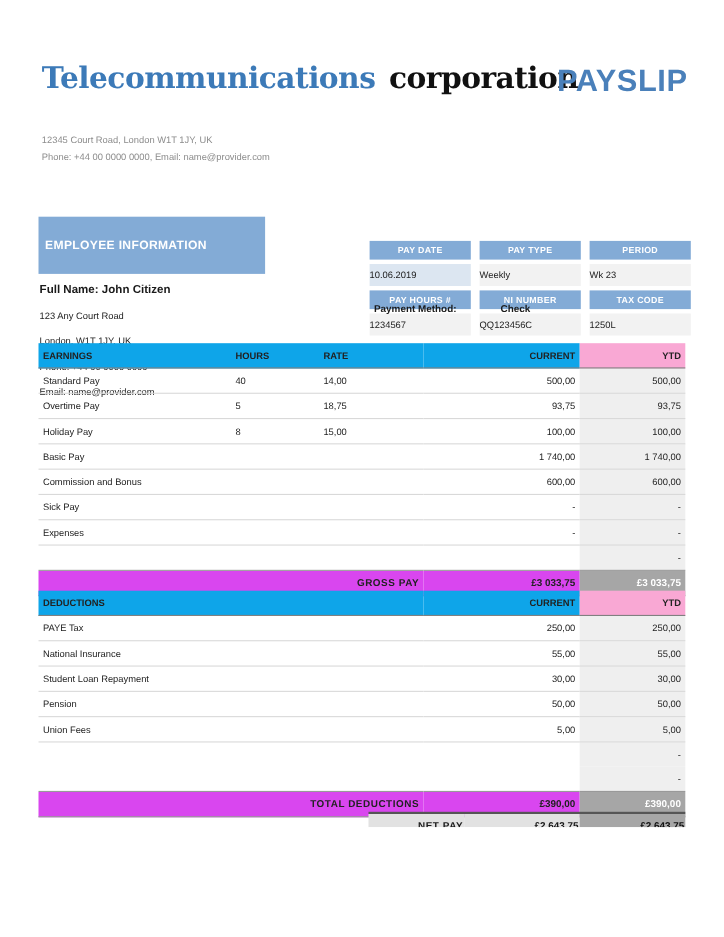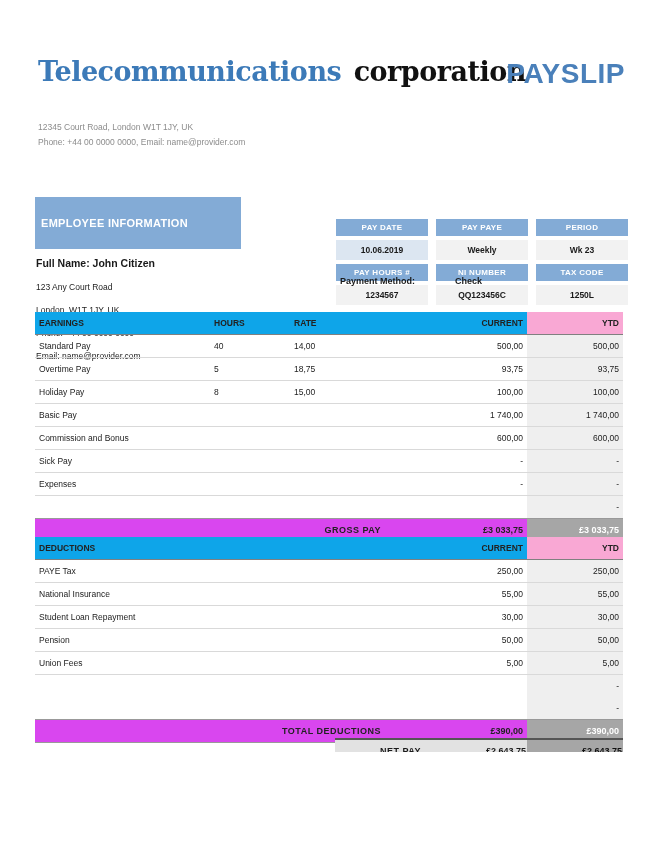--- a/index.html
+++ b/index.html
@@ -18,21 +18,21 @@
 
   
   .emp { position:absolute; left:35px; top:171px; width:206px; }
   .emp-head { background:#83abd6; color:#ffffff; font-size:11px; font-weight:bold; padding:20px 6px; letter-spacing:0.3px;margin-top:26px; }
   .emp-name { font-size:10.5px; font-weight:bold; margin:8px 0 0 1px; }
   .emp-line { font-size:8.5px; margin:13px 0 0 1px; color:#222; }
 
   
   .paygrid { position:absolute; left:336px; top:171px; display:grid; grid-template-columns:92px 92px 92px; column-gap:8px; row-gap:4px;margin-top:48px; }
   .pg-label { background:#83abd6; color:#ffffff; font-size:8px; font-weight:bold; text-align:center; padding:4px 0; letter-spacing:0.3px; }
-  .pg-value { font-size:8.5px; font-weight:bold; text-align:center; padding:5px 0; background:#f2f2f2; color:#1a1a1a; }
+  .pg-value { font-size:8.5px; font-weight:normal; padding:5px 0; background:#f2f2f2; color:#1a1a1a; }
   .pg-value.hl { background:#dce6f1; }
   .pay-method { position:absolute; left:340px; top:276px; font-size:9px; font-weight:bold; }
   .pay-method .pm-val { position:absolute; left:115px; top:0; }
 
   
   table.tbl { position:absolute; left:35px; border-collapse:collapse; width:588px; table-layout:fixed; }
   .tbl th { font-size:8.5px; font-weight:bold; background:#0ea5e9; padding:6px 4px; border-bottom:1px solid #808080; color:#222; }
   .tbl th.ytd-h { background:#f9a8d4; }
   .tbl td { font-size:8.5px; padding:6px 4px; border-bottom:1px solid #d9d9d9; color:#222; }
   .tbl td.ytd { background:#efefef; }
@@ -80,21 +80,21 @@
     <div class="emp-head">EMPLOYEE INFORMATION</div>
     <div class="emp-name">Full Name: John Citizen</div>
     <div class="emp-line">123 Any Court Road</div>
     <div class="emp-line">London, W1T 1JY, UK</div>
     <div class="emp-line">Phone: +44 00 0000 0000</div>
     <div class="emp-line">Email: name@provider.com</div>
   </div>
 
   <div class="paygrid">
     <div class="pg-label">PAY DATE</div>
-    <div class="pg-label">PAY PAYE</div>
+    <div class="pg-label">PAY TYPE</div>
     <div class="pg-label">PERIOD</div>
     <div class="pg-value hl">10.06.2019</div>
     <div class="pg-value">Weekly</div>
     <div class="pg-value">Wk 23</div>
     <div class="pg-label">PAY HOURS #</div>
     <div class="pg-label">NI NUMBER</div>
     <div class="pg-label">TAX CODE</div>
     <div class="pg-value">1234567</div>
     <div class="pg-value">QQ123456C</div>
     <div class="pg-value">1250L</div>

